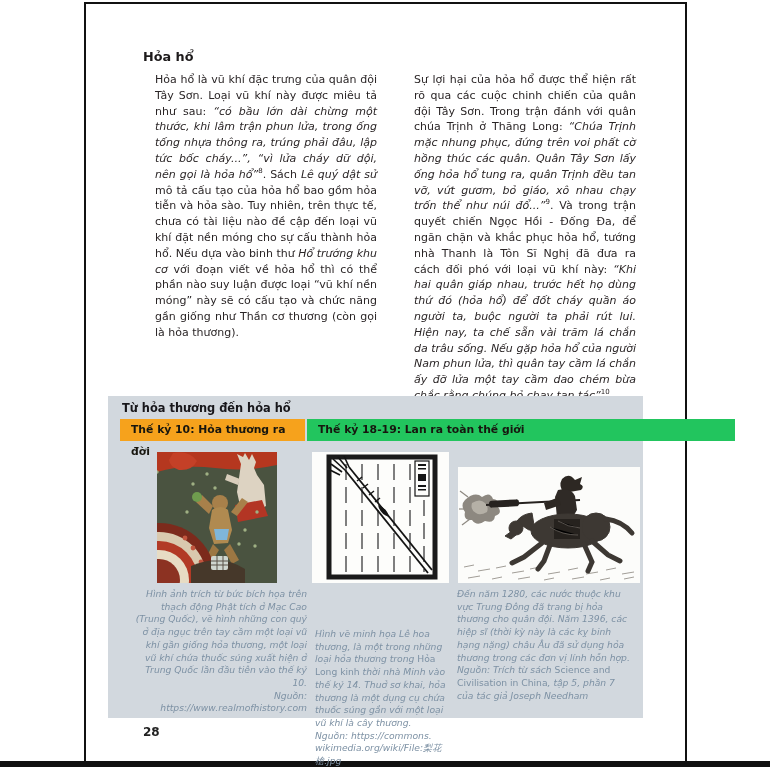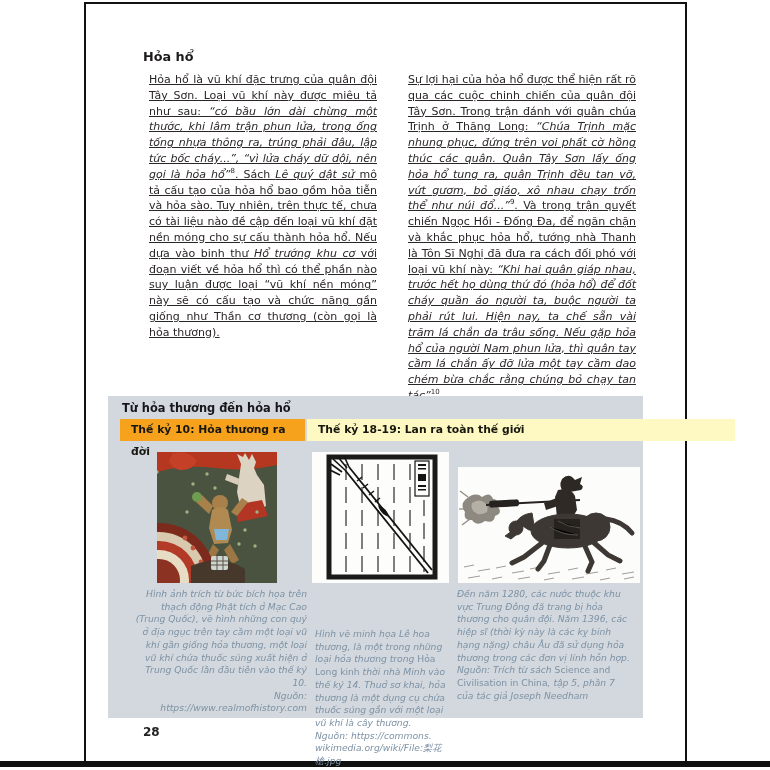--- a/index.html
+++ b/index.html
@@ -10,21 +10,21 @@
   .frame-top{position:absolute;left:84px;top:2px;width:603px;height:2px;background:#111;}
   .frame-left{position:absolute;left:84px;top:2px;width:2px;height:759px;background:#111;}
   .frame-right{position:absolute;left:685px;top:2px;width:2px;height:759px;background:#111;}
   .bottom-bar{position:absolute;left:0;top:761px;width:770px;height:6px;background:#101010;}
 
   
   .heading{position:absolute;left:143px;top:49px;margin:0;font-size:12.8px;font-weight:bold;color:#1d1a1b;}
   .col{position:absolute;top:72px;width:234px;font-size:11px;line-height:15.8px;text-align:justify;color:#2a2526;}
   .col1{left:143px;}
   .col2{left:402px;}
-  .col p{margin:0 0 8px 6px;text-decoration:underline;}
+  .col p{margin:0 0 8px 12px;}
   .it{font-style:italic;}
   sup{font-size:7px;line-height:0;}
 
   
   .panel{position:absolute;left:108px;top:396px;width:535px;height:322px;background:#D2D8DE;}
   .panel-title{position:absolute;left:14px;top:5px;margin:0;font-size:11.4px;font-weight:bold;color:#17161a;text-align:center;}
   .tab{position:absolute;top:23px;height:22px;line-height:22px;padding-left:11px;box-sizing:border-box;
        font-size:10.8px;font-weight:bold;color:#17160f;}
   .tab-1{left:12px;width:185px;background:#F6A21C;}
   .tab-2{left:199px;width:428px;background:#00ACD8;}
@@ -59,21 +59,21 @@
   </div>
 
   <div class="col col2">
     <p><span>Sự lợi hại của hỏa hổ được thể hiện rất rõ qua các cuộc chinh chiến của quân đội Tây Sơn. Trong trận đánh với quân chúa Trịnh ở Thăng Long: </span><span class="it">“Chúa Trịnh mặc nhung phục, đứng trên voi phất cờ hồng thúc các quân. Quân Tây Sơn lấy ống hỏa hổ tung ra, quân Trịnh đều tan vỡ, vứt gươm, bỏ giáo, xô nhau chạy trốn thể như núi đổ...”</span><sup>9</sup><span>. Và trong trận quyết chiến Ngọc Hồi - Đống Đa, để ngăn chặn và khắc phục hỏa hổ, tướng nhà Thanh là Tôn Sĩ Nghị đã đưa ra cách đối phó với loại vũ khí này: </span><span class="it">“Khi hai quân giáp nhau, trước hết họ dùng thứ đó (hỏa hổ) để đốt cháy quần áo người ta, buộc người ta phải rút lui. Hiện nay, ta chế sẵn vài trăm lá chắn da trâu sống. Nếu gặp hỏa hổ của người Nam phun lửa, thì quân tay cầm lá chắn ấy đỡ lửa một tay cầm dao chém bừa chắc rằng chúng bỏ chạy tan tác”</span><sup>10</sup><span>.</span></p>
   </div>
 
   <section class="panel" style="background-color: rgb(210, 216, 222);">
     <h2 class="panel-title">Từ hỏa thương đến hỏa hổ</h2>
 
     <div class="tab tab-1" style="background-color: rgb(246, 162, 28);">Thế kỷ 10: Hỏa thương ra đời</div>
-    <div class="tab tab-2" style="background-color: #fef9c3;">Thế kỷ 18-19: Lan ra toàn thế giới</div>
+    <div class="tab tab-2" style="background-color: #22c55e;">Thế kỷ 18-19: Lan ra toàn thế giới</div>
 
     <div class="fig-img img-1">
       <svg width="120" height="131" viewBox="0 0 120 131">
         <rect width="120" height="131" fill="#4a5340"></rect>
         <path d="M0,0 H120 V13 Q88,20 58,16 Q26,12 0,20 Z" fill="#b5371f"></path>
         <path d="M16,1 Q32,-2 40,9 Q35,19 22,18 Q13,15 12,8 Z" fill="#c44027"></path>
 
         <path d="M84,12 l-4,-10 6,3 2,-4 4,7 3,-6 4,8 -2,6 3,7 7,10 2,21 -11,6 -14,-2 -4,-18 Z" fill="#ddd3c2"></path>
         <path d="M70,22 l13,5 -2,6 -13,-5 Z" fill="#d8cdbb"></path>
         <path d="M78,53 l27,-5 6,16 -30,6 Z" fill="#b33524"></path>

